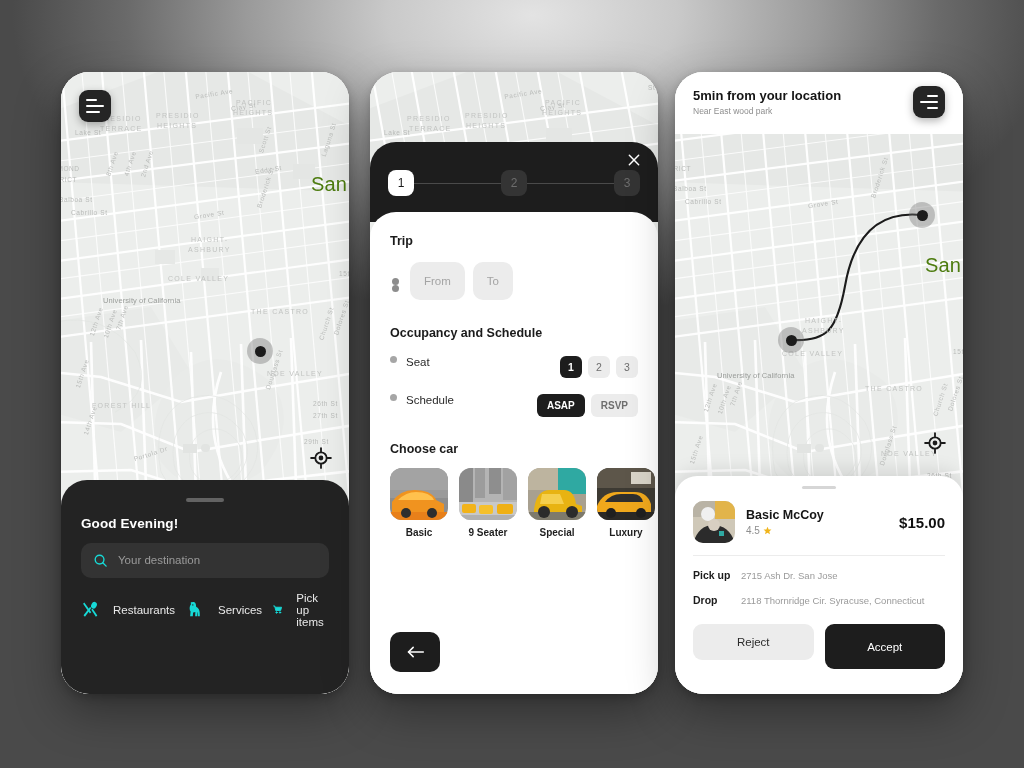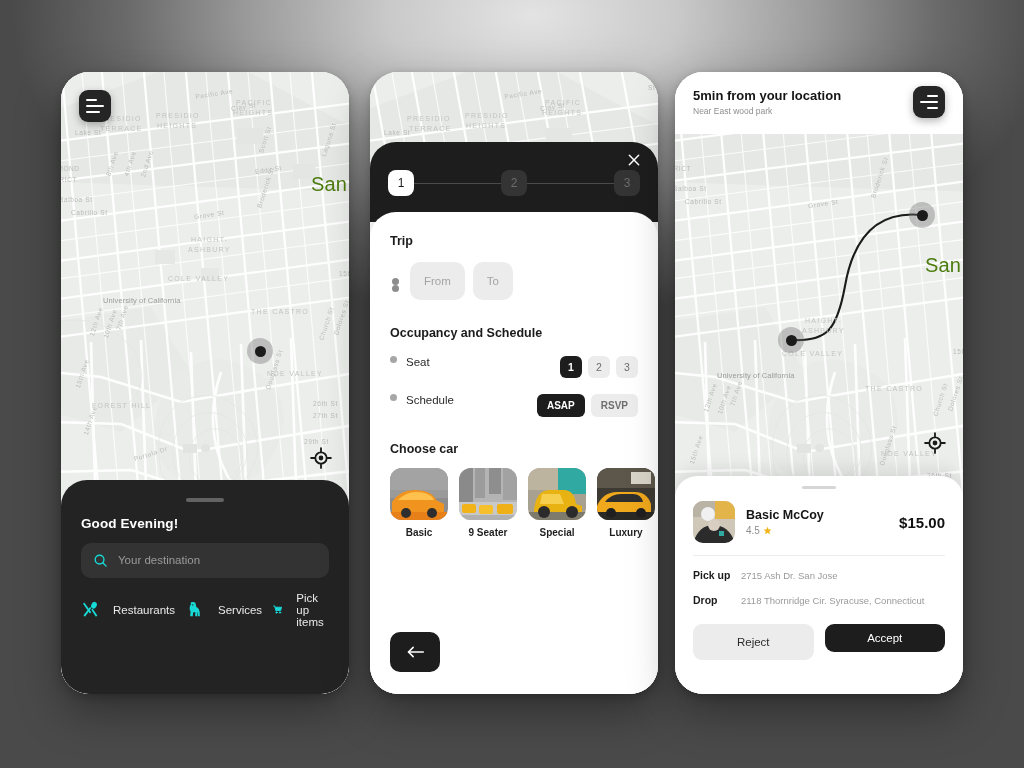--- a/index.html
+++ b/index.html
@@ -151,21 +151,21 @@
   .drv .nm { font-size: 12.5px; font-weight: bold; color: #151515; }
   .drv .rt { font-size: 10px; color: #8e8e8e; margin-top: 3px; display: flex; align-items: center; gap: 3px; }
   .drv .price { margin-left: auto; font-size: 15px; font-weight: bold; color: #111; }
   .hr { height: 1px; background: #ececec; margin: 12px 0 0; }
   .addr { display: flex; align-items: baseline; margin-top: 13px; }
   .addr .k { width: 48px; font-size: 10.5px; font-weight: bold; color: #1b1b1b; flex: none; }
   .addr .v { font-size: 9.5px; color: #9a9a9a; }
   .act { display: flex; gap: 11px; margin-top: 18px; }
   .btn-rej { flex: 1; height: 36px; border-radius: 9px; background: #ececec; color: #2b2b2b;
              font-size: 11.5px; display: flex; align-items: center; justify-content: center; cursor: pointer; }
-  .btn-acc { flex: 1; height: 28px; border-radius: 9px; background: #1d1d1d; color: #fff;
+  .btn-acc { flex: 1; height: 45px; border-radius: 9px; background: #1d1d1d; color: #fff;
              font-size: 11.5px; display: flex; align-items: center; justify-content: center; cursor: pointer; }
 </style>
 </head>
 <body>
 
 <div class="stage">
 
   <div class="phone" id="phone1">
     <div class="map">
       <svg viewBox="0 0 288 622" preserveAspectRatio="xMidYMid slice">

